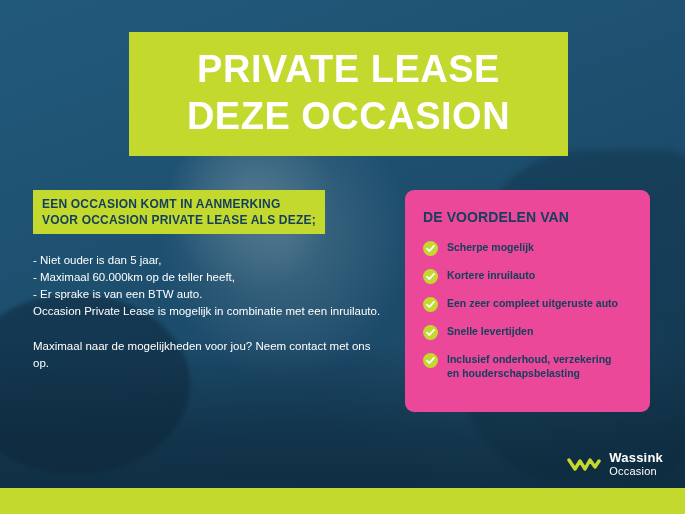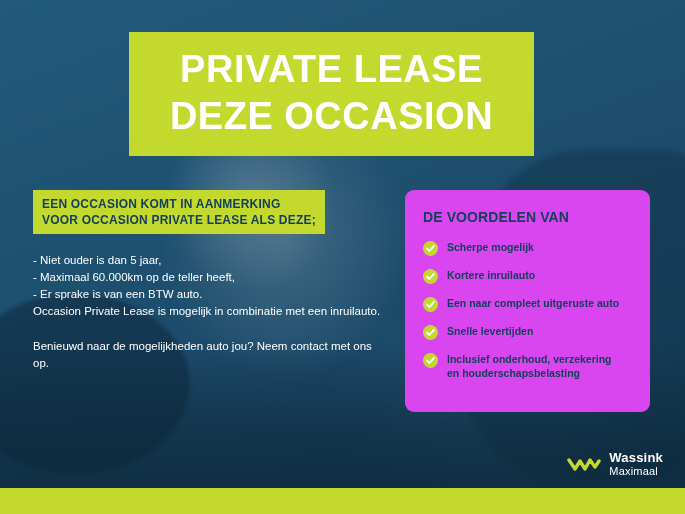--- a/index.html
+++ b/index.html
@@ -71,21 +71,21 @@
     width: 685px;
     height: 26px;
     background: #c4d92e;
   }
 
   
   .headline-block {
     position: absolute;
     left: 129px;
     top: 32px;
-    width: 405px;
+    width: 439px;
     background: #c4d92e;
     padding: 14px 10px 16px 10px;
     box-sizing: border-box;
     text-align: center;
   }
   .headline-line {
     color: #ffffff;
     font-weight: bold;
     font-size: 38px;
     line-height: 47px;
@@ -125,21 +125,21 @@
     line-height: 17px;
   }
   .para.second { margin-top: 18px; }
 
   
   .card {
     position: absolute;
     left: 405px;
     top: 190px;
     width: 245px;
-    background: #d946ef;
+    background: #ec4899;
     border-radius: 9px;
     padding: 18px 16px 20px 18px;
     box-sizing: border-box;
   }
   .card-title {
     color: #13405c;
     font-weight: bold;
     font-size: 14px;
     line-height: 18px;
     text-transform: uppercase;
@@ -216,21 +216,21 @@
       <div>VOOR OCCASION PRIVATE LEASE ALS DEZE;</div>
     </div>
 
     <div class="bullets">
       <div>- Niet ouder is dan 5 jaar,</div>
       <div>- Maximaal 60.000km op de teller heeft,</div>
       <div>- Er sprake is van een BTW auto.</div>
     </div>
 
     <div class="para">Occasion Private Lease is mogelijk in combinatie met een inruilauto.</div>
-    <div class="para second">Benieuwd naar de mogelijkheden auto jou? Neem contact met ons op.</div>
+    <div class="para second">Maximaal naar de mogelijkheden voor jou? Neem contact met ons op.</div>
   </div>
 
   <div class="card">
     <div class="card-title">
       <div>DE VOORDELEN VAN</div>
     </div>
 
     <div class="card-list">
       <div class="card-item">
         <span class="check">
@@ -247,21 +247,21 @@
             </svg>
         </span>
         <span class="card-item-label">Kortere inruilauto</span>
       </div>
       <div class="card-item">
         <span class="check">
           <svg width="15" height="15" viewBox="0 0 15 15">
               <path d="M4 7.6 L6.4 10 L11 4.8" stroke="#ffffff" stroke-width="1.8" fill="none" stroke-linecap="round" stroke-linejoin="round"></path>
             </svg>
         </span>
-        <span class="card-item-label">Een naar compleet uitgeruste auto</span>
+        <span class="card-item-label">Een zeer compleet uitgeruste auto</span>
       </div>
       <div class="card-item">
         <span class="check">
           <svg width="15" height="15" viewBox="0 0 15 15">
               <path d="M4 7.6 L6.4 10 L11 4.8" stroke="#ffffff" stroke-width="1.8" fill="none" stroke-linecap="round" stroke-linejoin="round"></path>
             </svg>
         </span>
         <span class="card-item-label">Snelle levertijden</span>
       </div>
       <div class="card-item">
@@ -277,18 +277,18 @@
   </div>
 
   <div class="logo">
     <span class="logo-mark">
       <svg width="34" height="20" viewBox="0 0 34 20">
         <path d="M2 6 L8 15 L13 7 L18 15 L23 6 L28 13 L32 7" stroke="#c4d92e" stroke-width="3.4" fill="none" stroke-linecap="round" stroke-linejoin="round"></path>
       </svg>
     </span>
     <span>
       <span class="logo-text-main" style="display:block">Wassink</span>
-      <span class="logo-text-sub" style="display:block">Maximaal</span>
+      <span class="logo-text-sub" style="display:block">Occasion</span>
     </span>
   </div>
 
   <div class="bottom-strip"></div>
 </div>
 
 </body></html>

